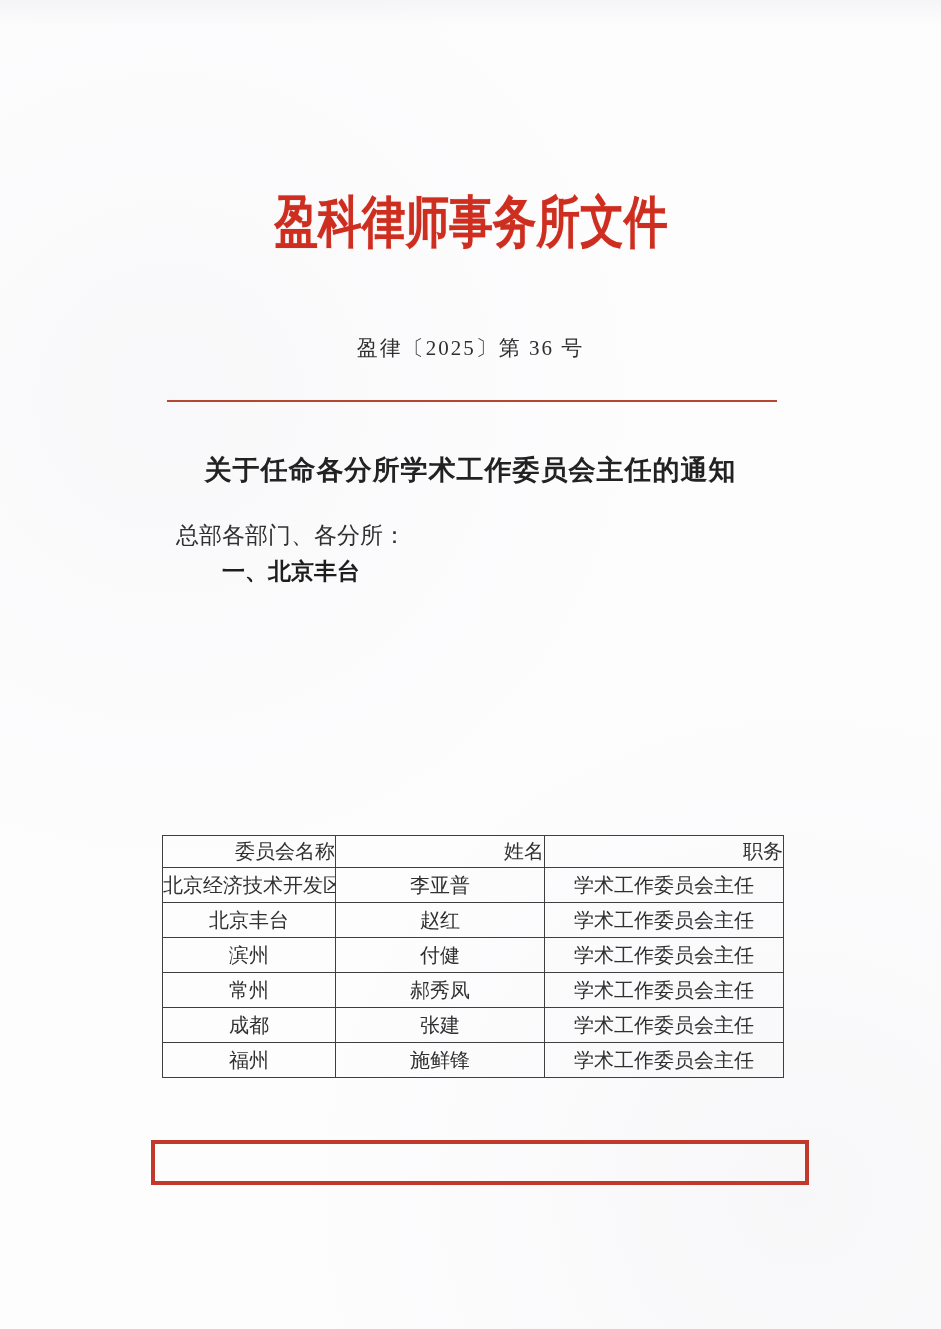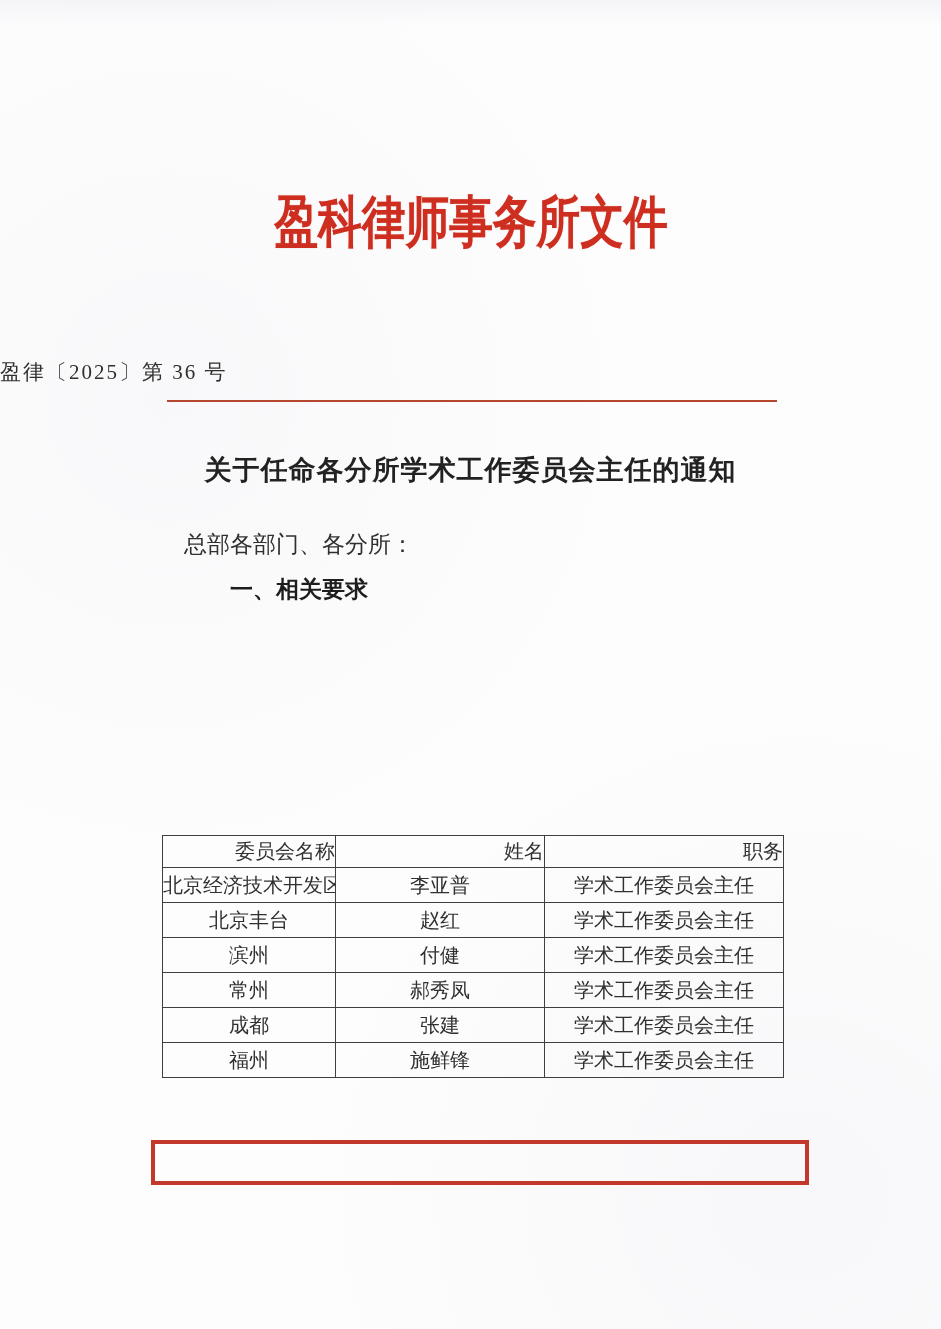--- a/index.html
+++ b/index.html
@@ -20,41 +20,41 @@
     position:absolute; top:176px; left:0; width:100%;
     text-align:center;
     font-size:56px; line-height:92px; font-weight:bold;
     color:#ce2e1f;
     text-shadow:0 0 1px rgba(206,46,31,.55);
     white-space:nowrap;
   }
   .org-title .squeeze{display:inline-block; transform:scaleX(0.78);}
   .doc-number{
     position:absolute; top:334px; left:0; width:100%;
-    text-align:left;
-    font-size:21px; letter-spacing:2px; color:#2f2f2f;margin-top:24px;
+    text-align:center;
+    font-size:21px; letter-spacing:2px; color:#2f2f2f;
   }
   .red-line{
     position:absolute; top:400px; left:167px;
     width:610px; height:2px;
     background:#b5472f;
     border:none; margin:0;
   }
   .notice-title{
     position:absolute; top:452px; left:0; width:100%;
     text-align:center;
     font-size:27px; font-weight:bold; color:#222;
     letter-spacing:1px;
   }
   .body-block{
     position:absolute; top:517px; left:172px; width:604px;
     font-size:23px; line-height:32px; color:#303030;
     text-align:justify;
   }
-  .body-block p{margin:12px;}
+  .body-block p{margin:4px;font-family:Liberation Mono, monospace;}
   .indent{text-indent:2em;}
   .section-heading{
     font-family:"Liberation Sans","DejaVu Sans",sans-serif;
     font-weight:bold; color:#1d1d1d;
   }
   .appointment-table{
     position:absolute; top:835px; left:162px;
     width:621px;
     border-collapse:collapse;
     font-size:20px; color:#303030;
@@ -91,21 +91,21 @@
   </div>
 
   <div class="doc-number">盈律〔2025〕第 36 号</div>
 
   <hr class="red-line">
 
   <div class="notice-title">关于任命各分所学术工作委员会主任的通知</div>
 
   <div class="body-block">
     <p>总部各部门、各分所：</p>
-    <p class="indent section-heading">一、相关要求</p>
+    <p class="indent section-heading">一、北京丰台</p>
   </div>
 
   <table class="appointment-table">
     <colgroup>
       <col class="col-name">
         <col class="col-person">
         <col class="col-title">
     </colgroup>
     <thead>
       <tr>

